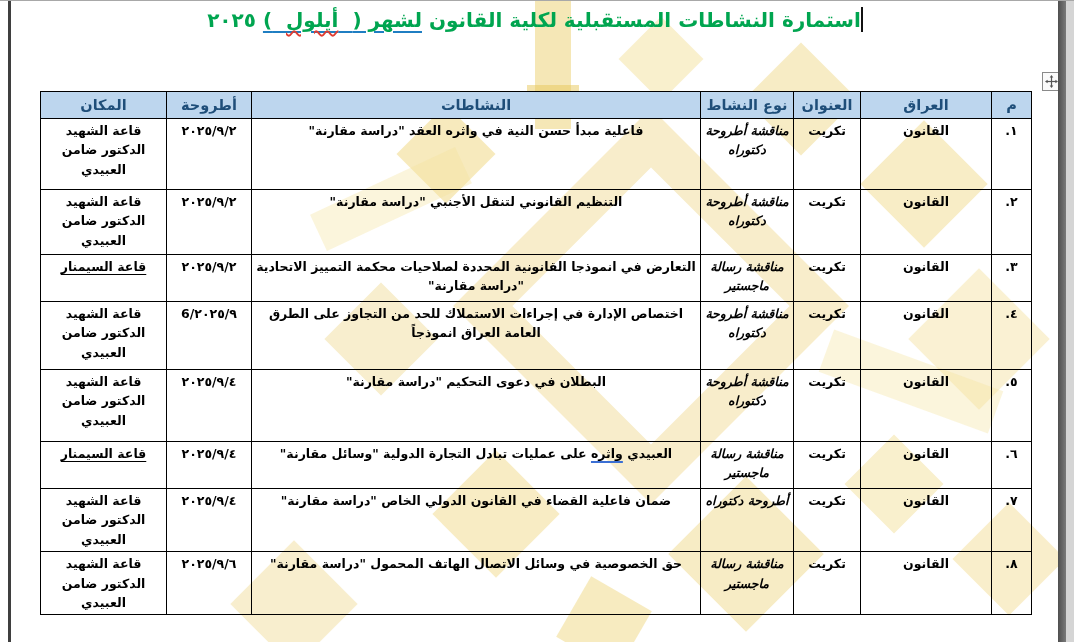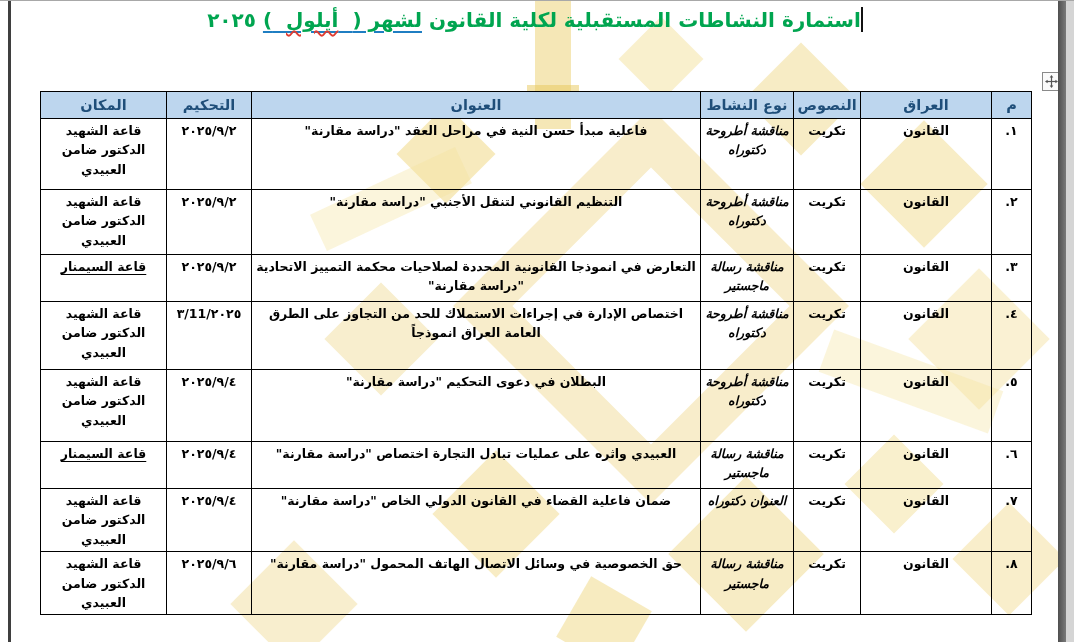--- a/index.html
+++ b/index.html
@@ -23,21 +23,21 @@
   .title-month.sp-red{text-decoration-line:underline;text-decoration-style:wavy;text-decoration-color:#e03c31;}
   
   table.grid{position:absolute;left:29px;top:90px;width:991px;border-collapse:collapse;table-layout:fixed;z-index:1;background:transparent;}
   table.grid td,table.grid th{border:1.5px solid #000;vertical-align:top;text-align:center;padding:2px 3px;overflow:hidden;box-sizing:border-box;}
   table.grid th{background:#BDD6EE;color:#1F4E79;font-size:14.5px;font-weight:bold;vertical-align:middle;padding:2px 1px;}
   table.grid td{color:#000;font-weight:bold;font-size:12.5px;line-height:1.55;}
   td.c-no{font-size:12px;}
   td.c-type{font-size:11.5px;padding:2px 1px;font-style:italic;}
   td.c-date{font-size:12px;}
   td.c-place{font-size:12.5px;}
-  .gram{text-decoration-color:#3b6fd4;text-decoration-thickness:1.5px;text-underline-offset:3px;}
+  .gram{text-decoration:underline;text-decoration-color:#3b6fd4;text-decoration-thickness:1.5px;text-underline-offset:3px;}
   tr.hr{height:27px;} tr.r1{height:71px;} tr.r2{height:65px;} tr.r3{height:47px;}
   tr.r4{height:68px;} tr.r5{height:72px;} tr.r6{height:47px;} tr.r7{height:50px;}
   tr.r8{height:51px;}
   
   .move-handle{position:absolute;left:1031px;top:71px;width:17px;height:17px;background:#fafafa;
                border:1px solid #8a8a8a;z-index:3;display:flex;align-items:center;justify-content:center;cursor:move;}
 </style>
 </head>
 <body>
 
@@ -78,32 +78,32 @@
           <col style="width:67px">
         <col style="width:93px">
           <col style="width:449px">
           <col style="width:85px">
           <col style="width:126px">
       </colgroup>
       <tbody>
           <tr class="hr">
         <th>م</th>
         <th>العراق</th>
-        <th>النصوص</th>
+        <th>العنوان</th>
         <th>نوع النشاط</th>
-        <th>العنوان</th>
-        <th>التحكيم</th>
+        <th>النشاطات</th>
+        <th>أطروحة</th>
         <th>المكان</th>
       </tr>
       <tr class="r1">
         <td class="c-no">١.</td>
         <td>القانون</td>
         <td>تكريت</td>
         <td class="c-type">مناقشة أطروحة دكتوراه</td>
-        <td>فاعلية مبدأ حسن النية في مراحل العقد "دراسة مقارنة"</td>
+        <td>فاعلية مبدأ حسن النية في واثره العقد "دراسة مقارنة"</td>
         <td class="c-date">٢٠٢٥/٩/٢</td>
         <td class="c-place">قاعة الشهيد الدكتور ضامن العبيدي</td>
       </tr>
       <tr class="r2">
         <td class="c-no">٢.</td>
         <td>القانون</td>
         <td>تكريت</td>
         <td class="c-type">مناقشة أطروحة دكتوراه</td>
         <td>التنظيم القانوني لتنقل الأجنبي "دراسة مقارنة"</td>
         <td class="c-date">٢٠٢٥/٩/٢</td>
@@ -117,46 +117,46 @@
         <td>التعارض في انموذجا القانونية المحددة لصلاحيات محكمة التمييز الاتحادية "دراسة مقارنة"</td>
         <td class="c-date">٢٠٢٥/٩/٢</td>
         <td class="c-place sp-red">قاعة السيمنار</td>
       </tr>
       <tr class="r4">
         <td class="c-no">٤.</td>
         <td>القانون</td>
         <td>تكريت</td>
         <td class="c-type">مناقشة أطروحة دكتوراه</td>
         <td>اختصاص الإدارة في إجراءات الاستملاك للحد من التجاوز على الطرق العامة العراق انموذجاً</td>
-        <td class="c-date">٢٠٢٥/11/٣</td>
+        <td class="c-date">٢٠٢٥/٩/6</td>
         <td class="c-place">قاعة الشهيد الدكتور ضامن العبيدي</td>
       </tr>
       <tr class="r5">
         <td class="c-no">٥.</td>
         <td>القانون</td>
         <td>تكريت</td>
         <td class="c-type">مناقشة أطروحة دكتوراه</td>
         <td>البطلان في دعوى التحكيم "دراسة مقارنة"</td>
         <td class="c-date">٢٠٢٥/٩/٤</td>
         <td class="c-place">قاعة الشهيد الدكتور ضامن العبيدي</td>
       </tr>
       <tr class="r6">
         <td class="c-no">٦.</td>
         <td>القانون</td>
         <td>تكريت</td>
         <td class="c-type">مناقشة رسالة ماجستير</td>
-        <td><span>العبيدي</span> <span class="gram">واثره</span> <span>على عمليات تبادل التجارة اختصاص "دراسة مقارنة"</span></td>
+        <td><span>العبيدي</span> <span class="gram">واثره</span> <span>على عمليات تبادل التجارة الدولية "وسائل مقارنة"</span></td>
         <td class="c-date">٢٠٢٥/٩/٤</td>
         <td class="c-place sp-red">قاعة السيمنار</td>
       </tr>
       <tr class="r7">
         <td class="c-no">٧.</td>
         <td>القانون</td>
         <td>تكريت</td>
-        <td class="c-type">العنوان دكتوراه</td>
+        <td class="c-type">أطروحة دكتوراه</td>
         <td>ضمان فاعلية القضاء في القانون الدولي الخاص "دراسة مقارنة"</td>
         <td class="c-date">٢٠٢٥/٩/٤</td>
         <td class="c-place">قاعة الشهيد الدكتور ضامن العبيدي</td>
       </tr>
       <tr class="r8">
         <td class="c-no">٨.</td>
         <td>القانون</td>
         <td>تكريت</td>
         <td class="c-type">مناقشة رسالة ماجستير</td>
         <td>حق الخصوصية في وسائل الاتصال الهاتف المحمول "دراسة مقارنة"</td>

